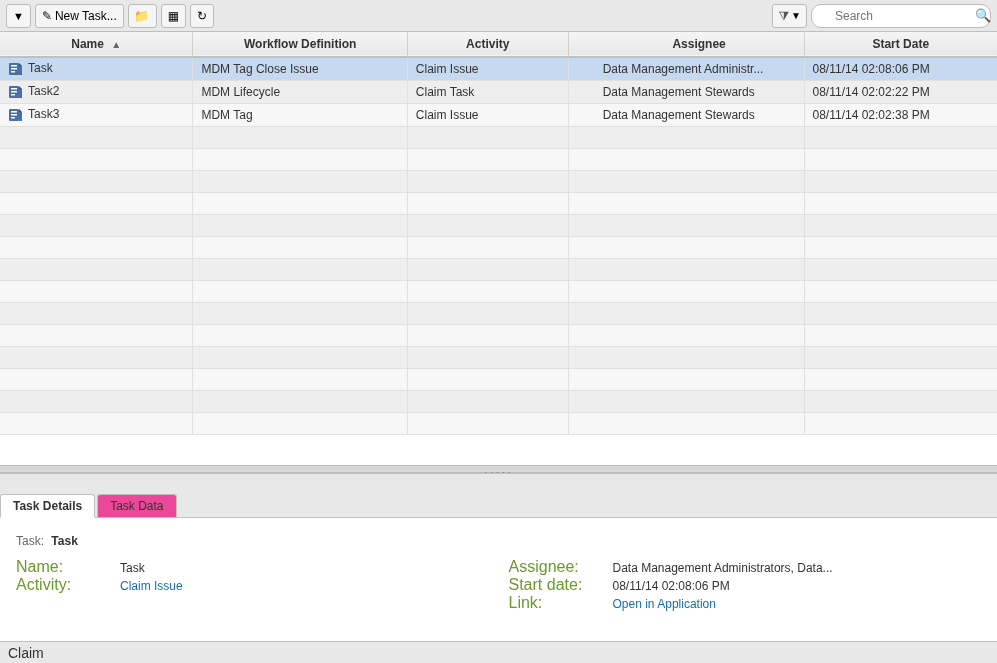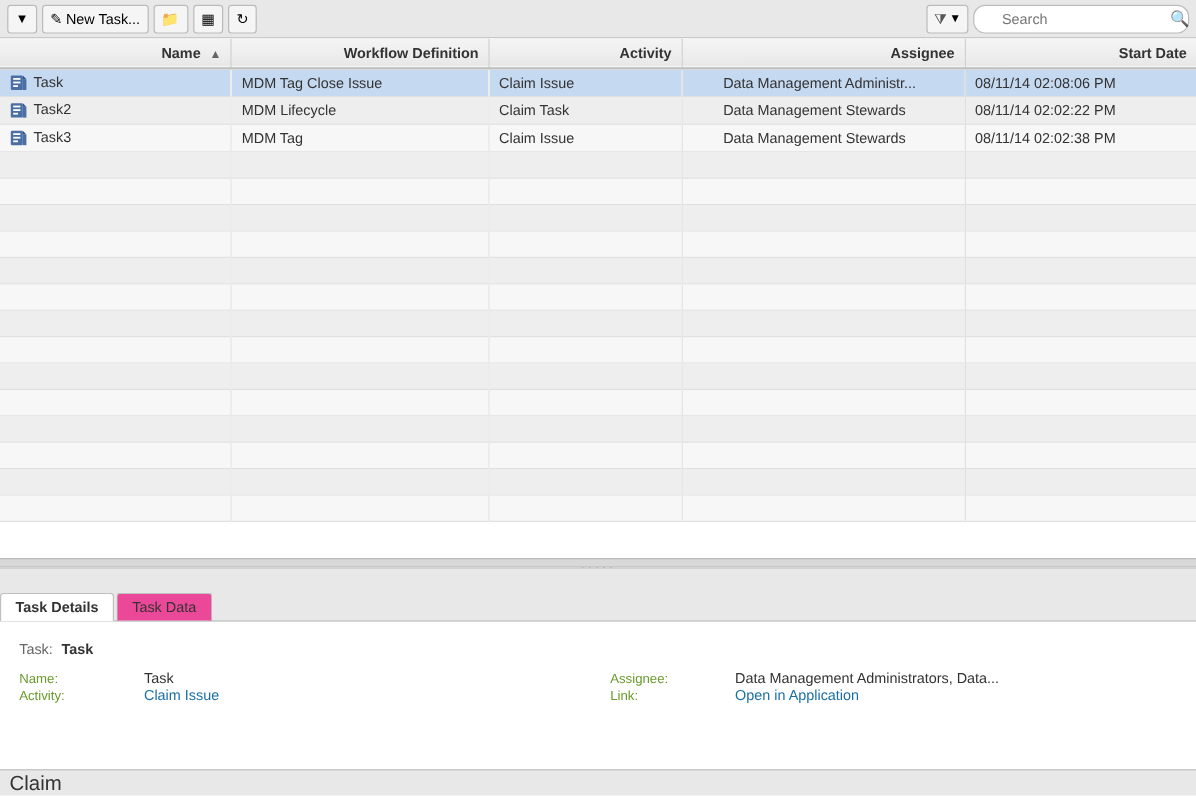--- a/index.html
+++ b/index.html
@@ -80,21 +80,21 @@
     }
     table {
       width: 100%;
       border-collapse: collapse;
     }
     thead tr {
       background: linear-gradient(to bottom, #f5f5f5, #e8e8e8);
       border-bottom: 2px solid #c0c0c0;
     }
     thead th {
-      text-align: right;
+      text-align: center;
       padding: 5px 8px;
       font-weight: bold;
       font-size: 12px;
       border-right: 1px solid #d0d0d0;
       color: #333;
       white-space: nowrap;
     }
     thead th:last-child { border-right: none; }
     .sort-arrow {
       color: #666;
@@ -188,21 +188,21 @@
     }
     .detail-row {
       display: flex;
       align-items: baseline;
       gap: 4px;
     }
     .detail-label {
       color: #6a9a2a;
       white-space: nowrap;
       min-width: 100px;
-      font-size: 11px;
+      font-size: 16px;
     }
     .detail-value {
       color: #333;
       font-size: 12px;
     }
     .detail-value.link {
       color: #1a6fa5;
       cursor: pointer;
       text-decoration: none;
     }
@@ -212,21 +212,21 @@
       position: absolute;
       bottom: 0;
       left: 0;
       right: 0;
       height: 22px;
       background: #e8e8e8;
       border-top: 1px solid #c0c0c0;
       display: flex;
       align-items: center;
       padding: 0 8px;
-      font-size: 17px;
+      font-size: 14px;
       color: #333;
     }
 
     .col-name { width: 180px; }
     .col-workflow { width: 200px; }
     .col-activity { width: 150px; }
     .col-assignee { width: 220px; padding-left: 34px; }
     .col-startdate { width: 180px; }
   </style>
 </head>
@@ -461,20 +461,24 @@
             <span class="detail-label">Activity:</span>
             <a class="detail-value link">Claim Issue</a>
           </div>
         </div>
         <div>
           <div class="detail-row">
             <span class="detail-label">Assignee:</span>
             <span class="detail-value">Data Management Administrators, Data...</span>
           </div>
           <div class="detail-row">
+            <span class="detail-label">Start date:</span>
+            <span class="detail-value">08/11/14 02:08:06 PM</span>
+          </div>
+          <div class="detail-row">
             <span class="detail-label">Link:</span>
             <a class="detail-value link">Open in Application</a>
           </div>
         </div>
       </div>
     </div>
   </div>
 
   <div class="status-bar">
     <span>Claim</span>

